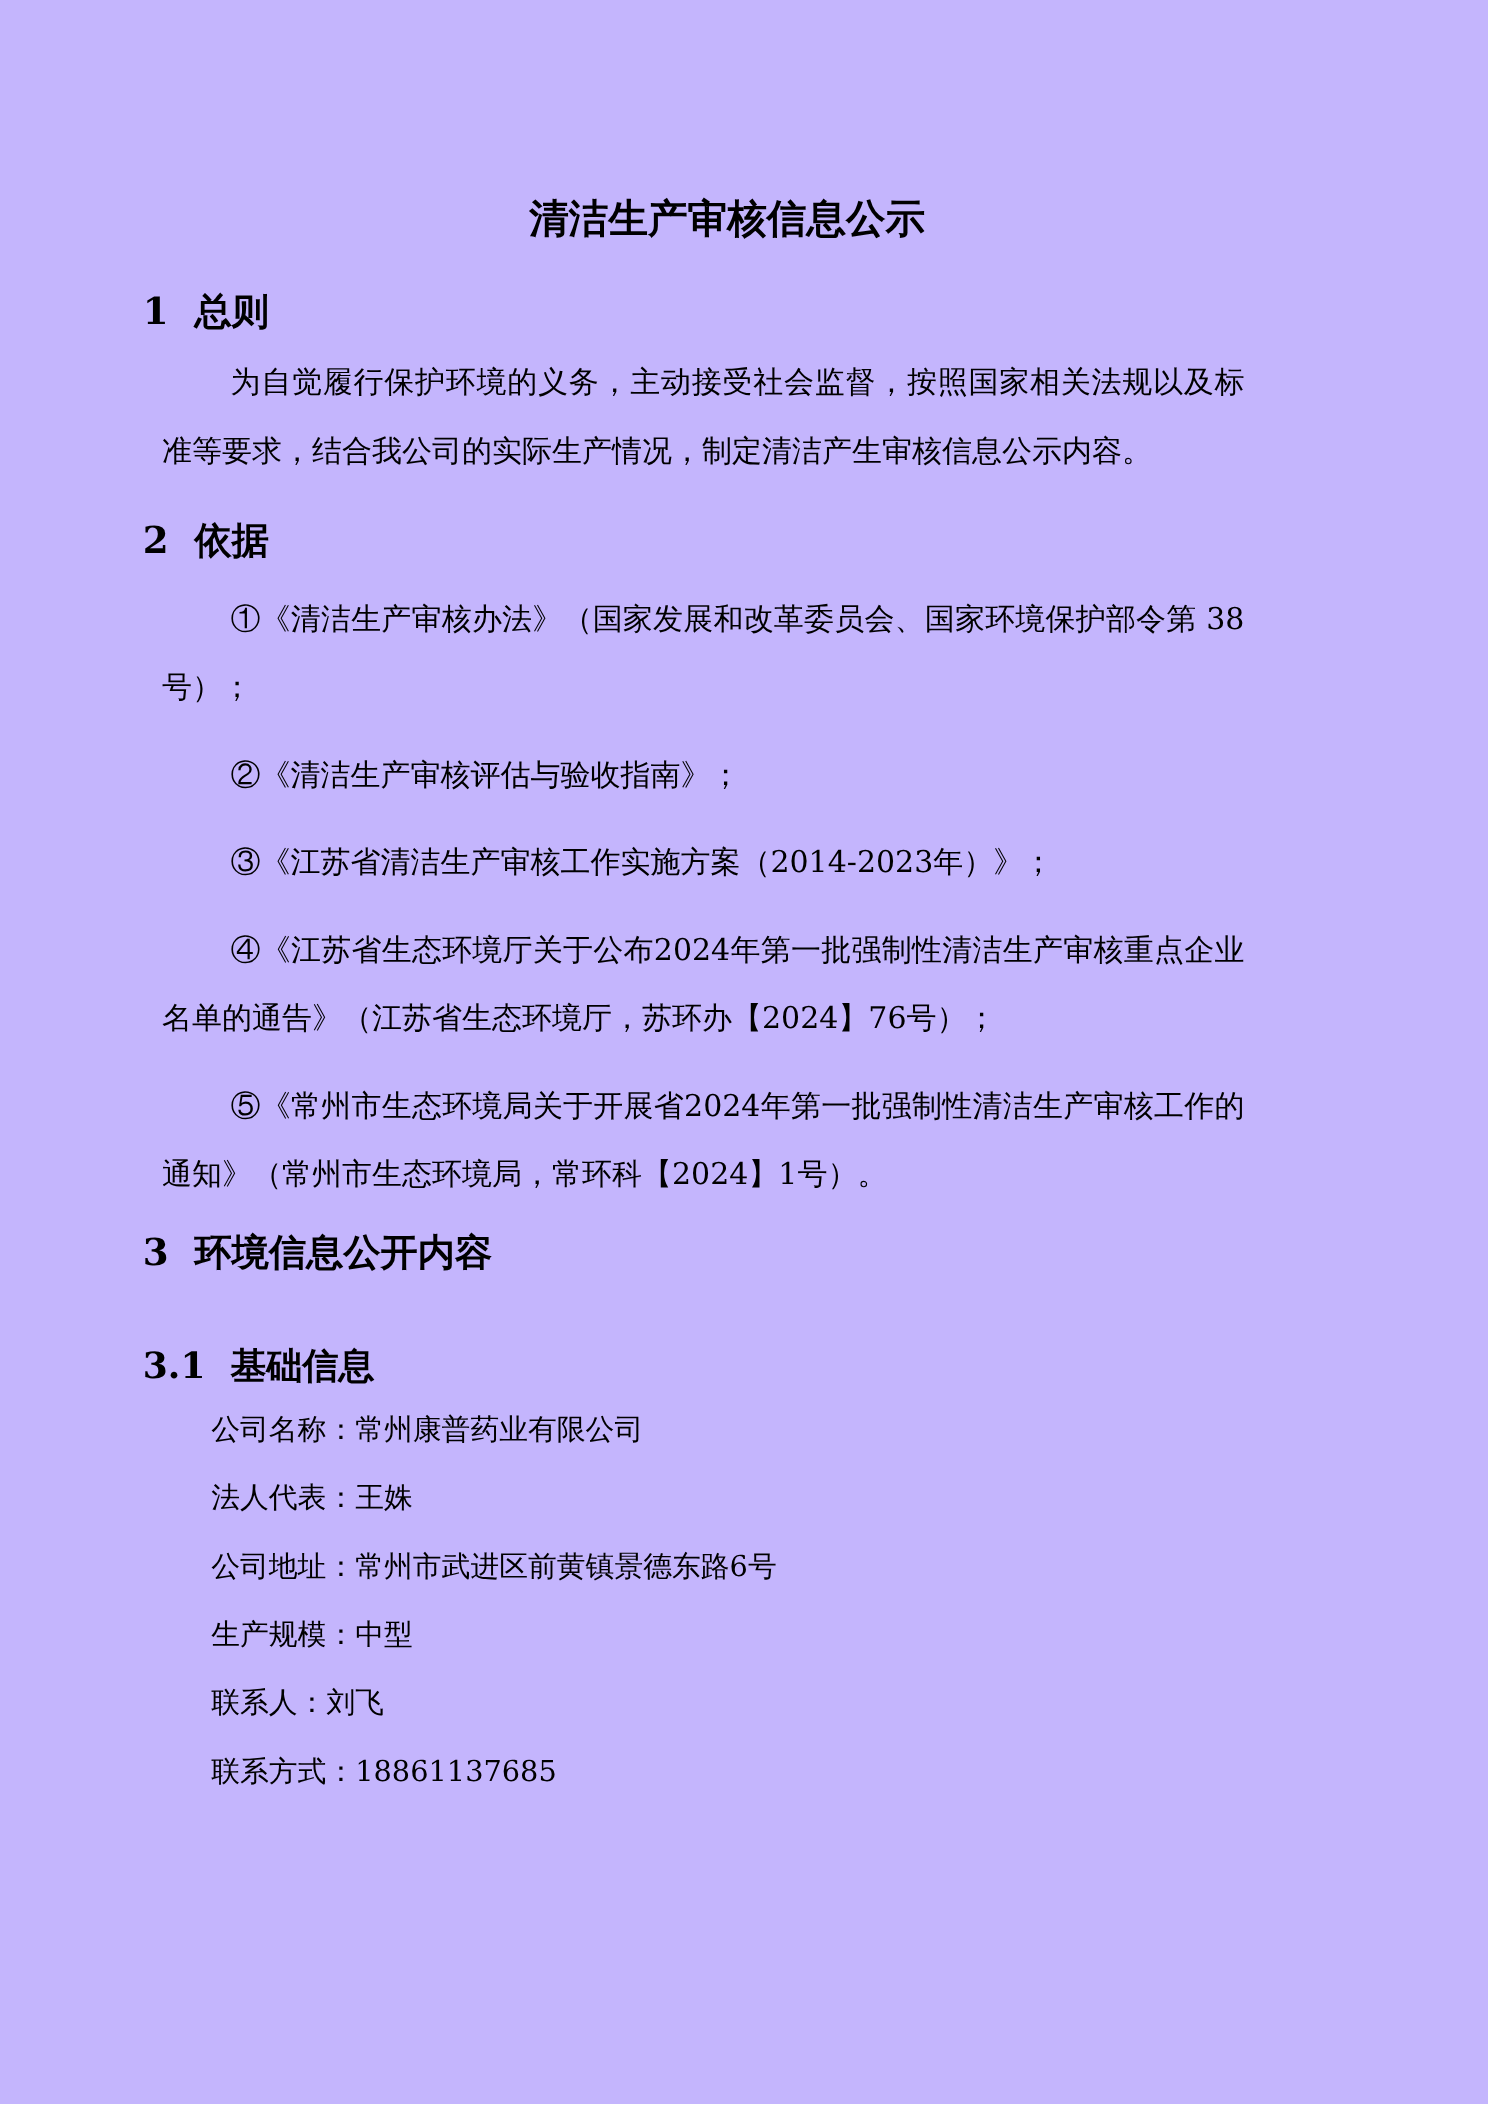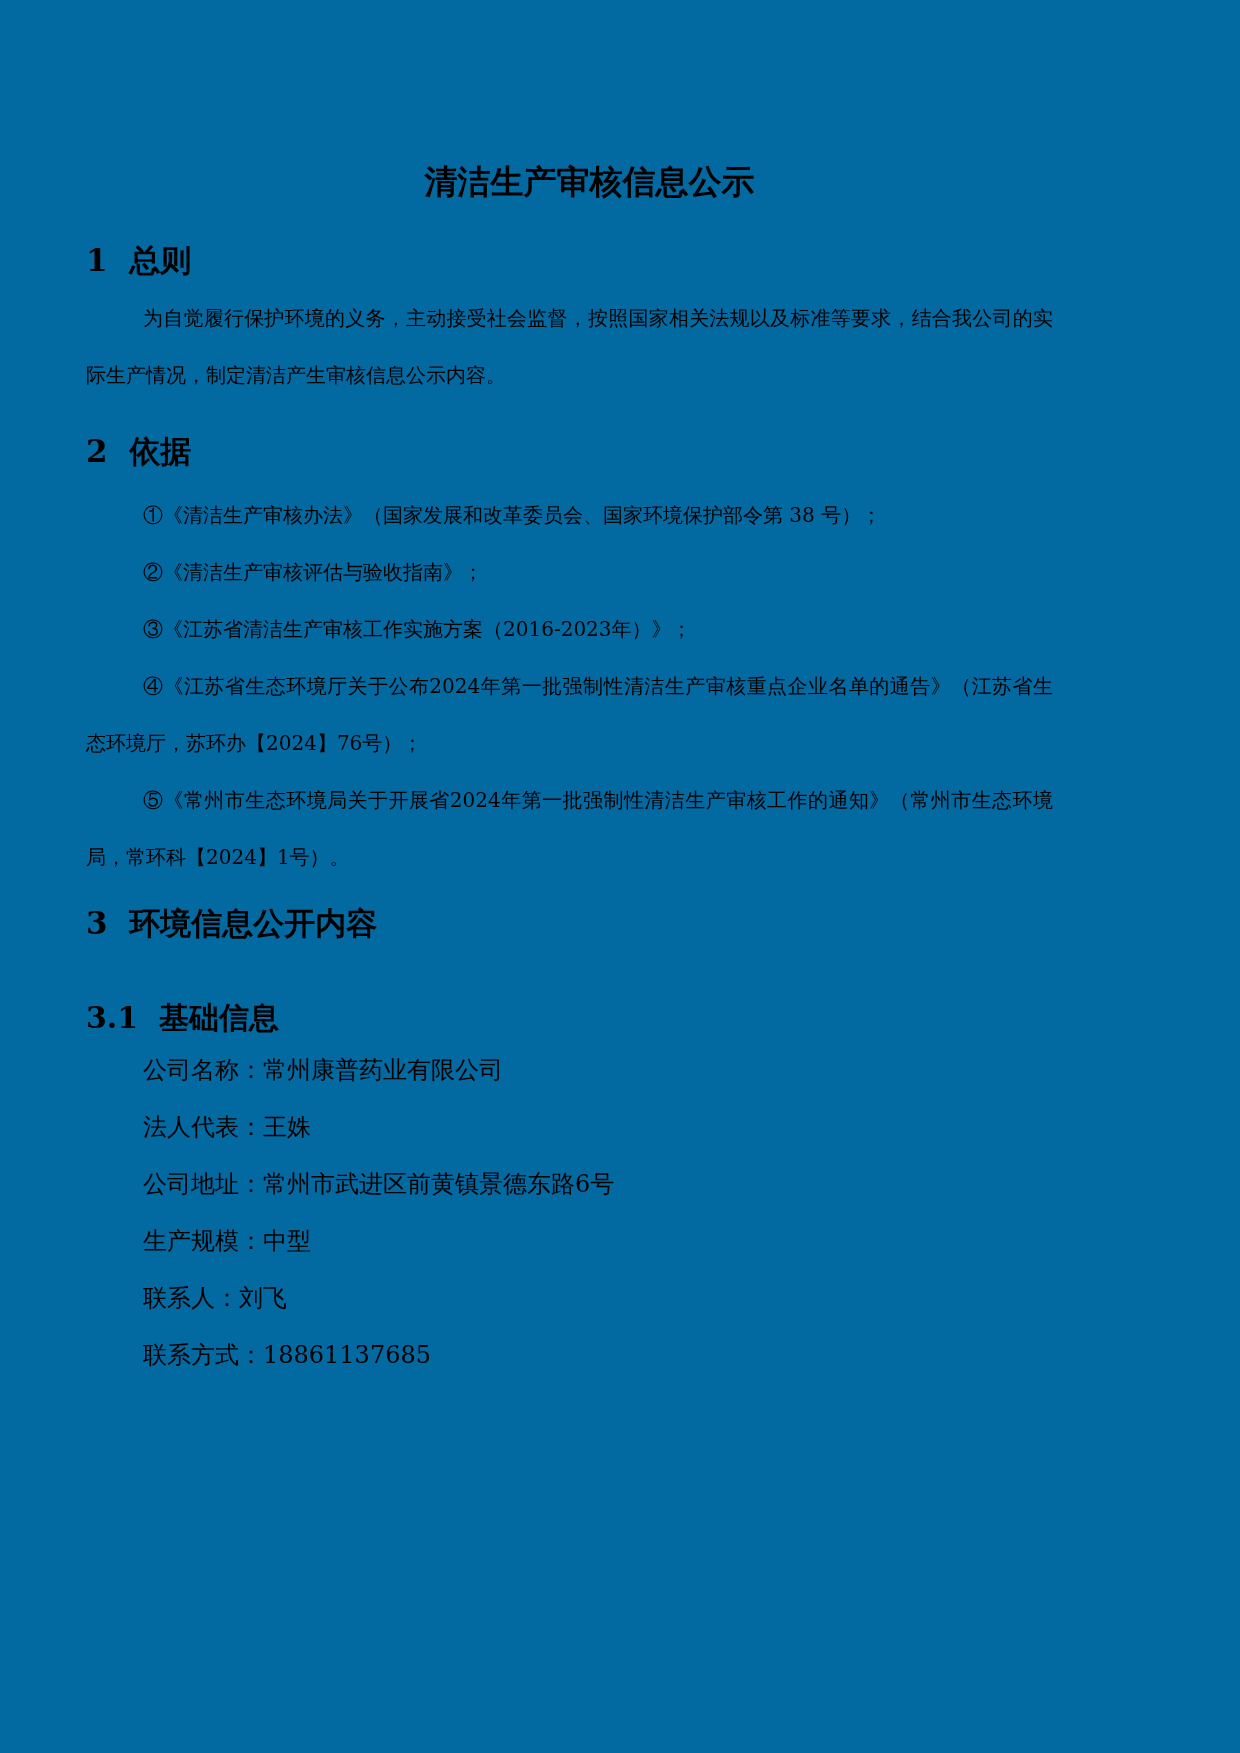--- a/index.html
+++ b/index.html
@@ -6,24 +6,24 @@
     margin: 0;
     padding: 0;
     background: #ffffff;
   }
   .page {
     position: relative;
     width: 1240px;
     height: 1753px;
     box-sizing: border-box;
     margin: 0 auto;
-    background: #0369a1;
+    background: #c4b5fd;
     color: #000000;
     font-family: "DejaVu Serif", "Liberation Serif", serif;
-    padding: 160px 187px 0 86px;
+    padding: 160px 187px 0 119px;
     overflow: hidden;
   }
   .doc-title {
     font-size: 33px;
     font-weight: bold;
     line-height: 44px;
     text-align: center;
     
     padding-left: 40px;
     white-space: pre-wrap;
@@ -39,25 +39,25 @@
   .h1-yiju     { margin-top: 27px; }
   .h1-huanjing { margin-top: 17px; }
   .h-l2 {
     font-size: 30px;
     font-weight: bold;
     line-height: 38px;
     margin: 56px 0 0 0;
     white-space: pre-wrap;
   }
   .para {
-    font-size: 20px;
+    font-size: 25px;
     line-height: 57px;
     text-align: justify;
     text-indent: 57px;
-    margin: 0;
+    margin: 16px;
   }
   .p-main  { margin-top: 10px; }
   .p-item1 { margin-top: 16px; }
   .info {
     margin-top: 5px;
   }
   .info p {
     font-size: 24px;
     line-height: 57px;
     margin: 0;
@@ -75,21 +75,21 @@
   <h2 class="h-l1 h1-zongze">1  总则</h2>
 
   <p class="para p-main">为自觉履行保护环境的义务，主动接受社会监督，按照国家相关法规以及标准等要求，结合我公司的实际生产情况，制定清洁产生审核信息公示内容。</p>
 
   <h2 class="h-l1 h1-yiju">2  依据</h2>
 
   <p class="para p-item1">①《清洁生产审核办法》（国家发展和改革委员会、国家环境保护部令第 38 号）；</p>
 
   <p class="para">②《清洁生产审核评估与验收指南》；</p>
 
-  <p class="para">③《江苏省清洁生产审核工作实施方案（2016-2023年）》；</p>
+  <p class="para">③《江苏省清洁生产审核工作实施方案（2014-2023年）》；</p>
 
   <p class="para">④《江苏省生态环境厅关于公布2024年第一批强制性清洁生产审核重点企业名单的通告》（江苏省生态环境厅，苏环办【2024】76号）；</p>
 
   <p class="para">⑤《常州市生态环境局关于开展省2024年第一批强制性清洁生产审核工作的通知》（常州市生态环境局，常环科【2024】1号）。</p>
 
   <h2 class="h-l1 h1-huanjing">3  环境信息公开内容</h2>
 
   <h3 class="h-l2">3.1  基础信息</h3>
 
   <div class="info">

